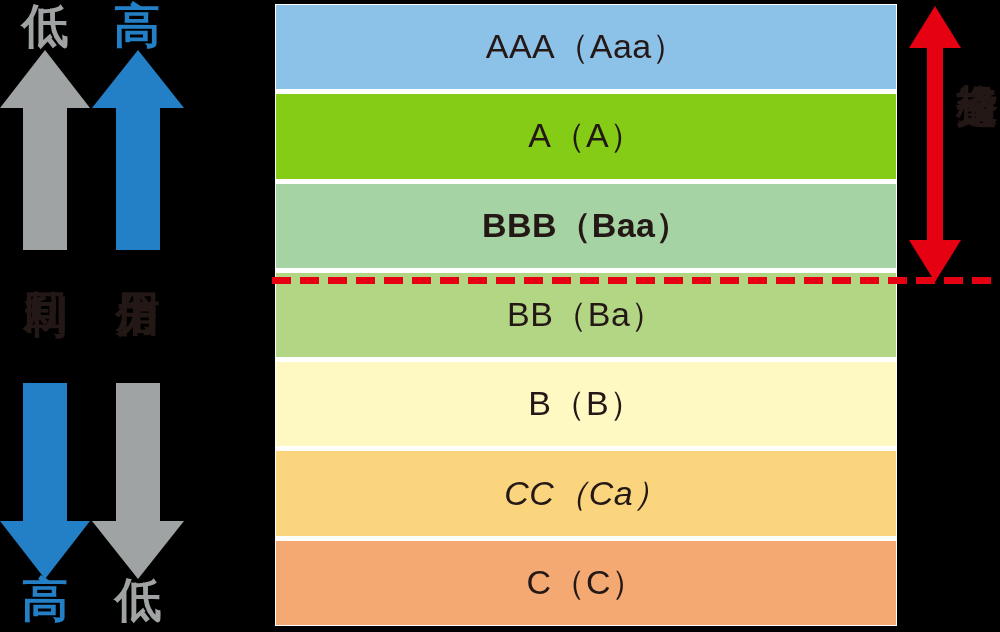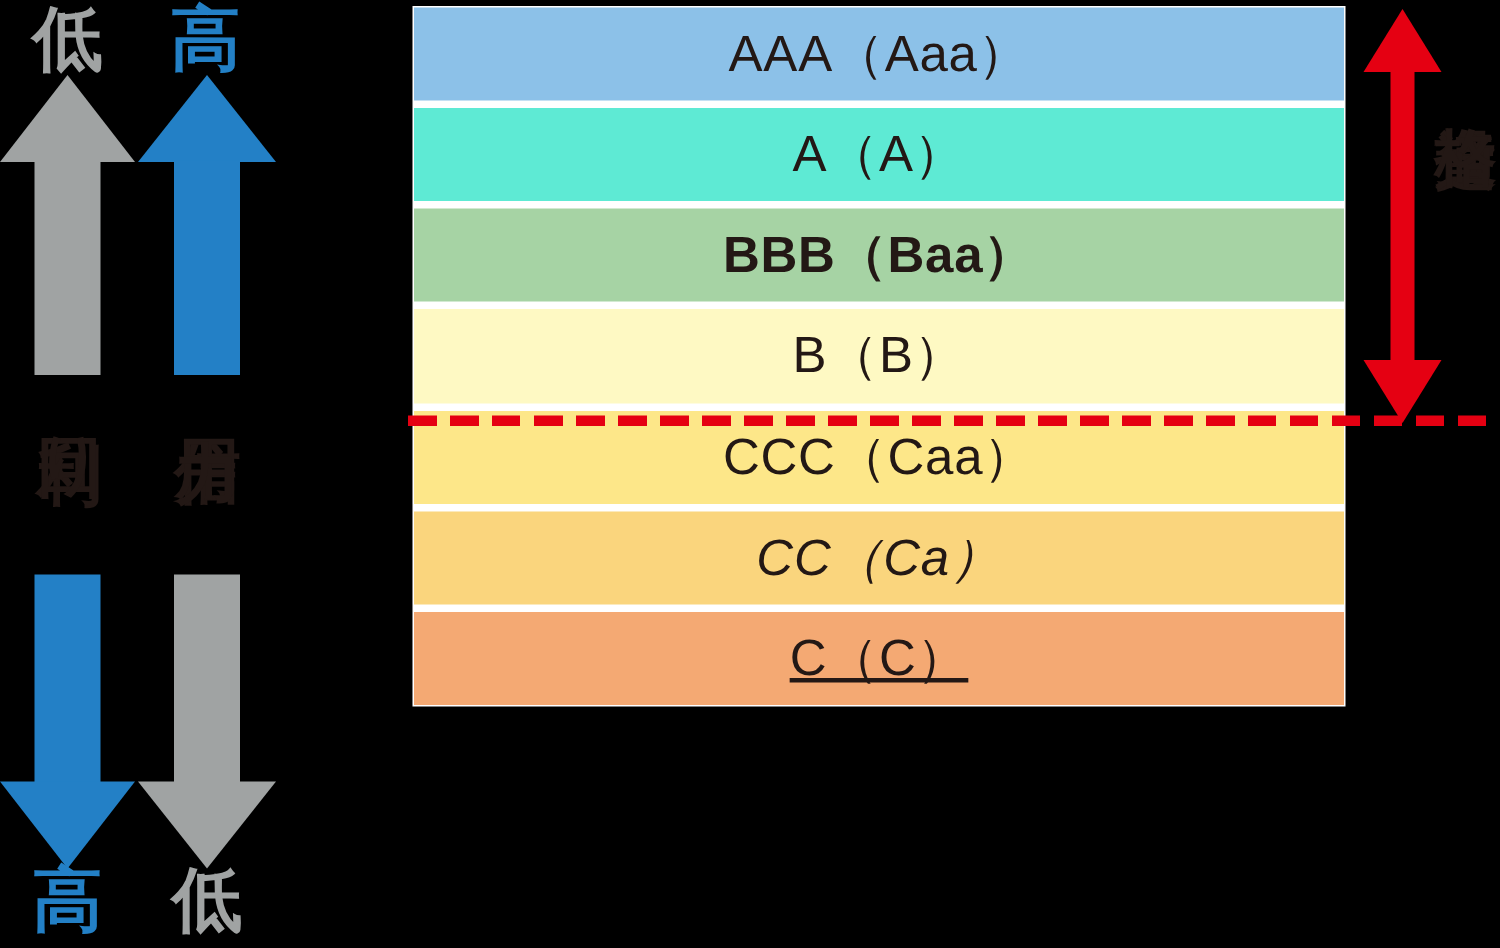--- a/index.html
+++ b/index.html
@@ -47,21 +47,21 @@
     left: 0;
   }
   .arrow-shaft { position: absolute; }
 
   
   #rating-table {
     position: absolute;
     left: 275px;
     top: 4px;
     width: 622px;
-    height: 467px;
+    height: 622px;
     background: #ffffff;
     display: flex;
     flex-direction: column;
     box-sizing: border-box;
     padding: 1px;
   }
   .rating-row {
     flex: 1 1 0;
     margin-bottom: 5px;
     display: flex;
@@ -175,42 +175,42 @@
   <div class="col-label" style="left:92px; top:576px; width:92px; color:#a0a3a3;">低</div>
 </div>
 
 <div id="rating-table">
 
   <div class="rating-row" style="background-color: rgb(140, 193, 232);">
     <span>AAA（Aaa）</span>
   </div>
 
 
-  <div class="rating-row" style="background-color: #5eead4;">
+  <div class="rating-row" style="background-color: #84cc16;">
     <span>A（A）</span>
   </div>
 
   <div class="rating-row" style="background-color: rgb(166, 211, 164); font-weight: bold;">
     <span>BBB（Baa）</span>
   </div>
 
+  <div class="rating-row" style="background-color: rgb(179, 214, 132);">
+    <span>BB（Ba）</span>
+  </div>
 
   <div class="rating-row" style="background-color: #fef9c3;">
     <span>B（B）</span>
   </div>
 
-  <div class="rating-row" style="background-color: rgb(253, 231, 137);">
-    <span>CCC（Caa）</span>
-  </div>
 
   <div class="rating-row" style="background-color: rgb(250, 213, 125); font-style: italic;">
     <span>CC（Ca）</span>
   </div>
 
-  <div class="rating-row" style="background-color: rgb(244, 169, 115); text-decoration: underline;">
+  <div class="rating-row" style="background-color: rgb(244, 169, 115);">
     <span>C（C）</span>
   </div>
 </div>
 
 <div id="ig-divider"></div>
 
 <div id="ig-arrow">
   <div class="head-up"></div>
   <div class="shaft"></div>
   <div class="head-down"></div>

